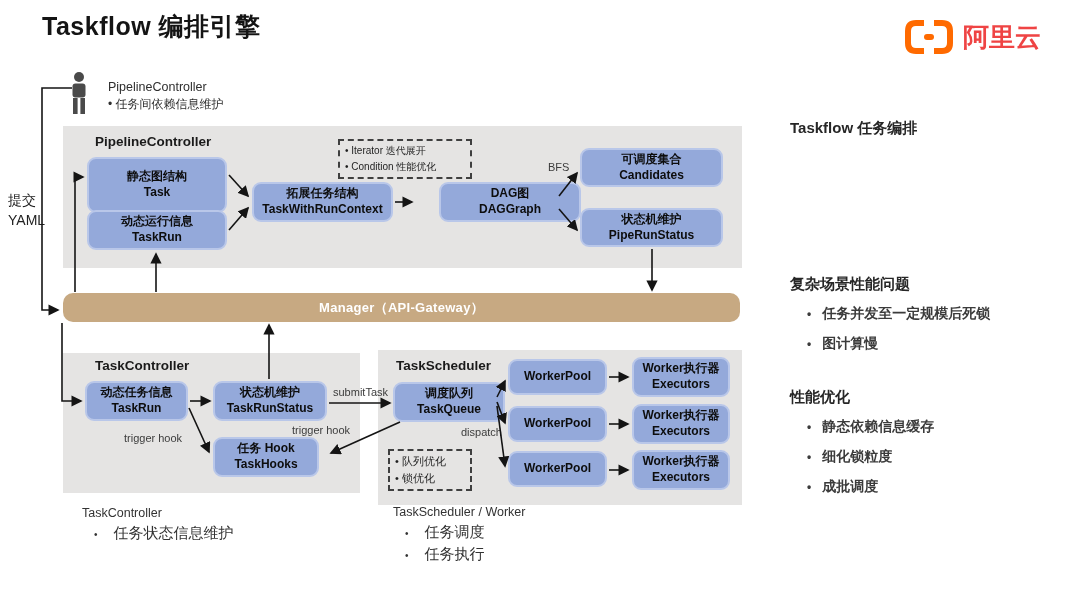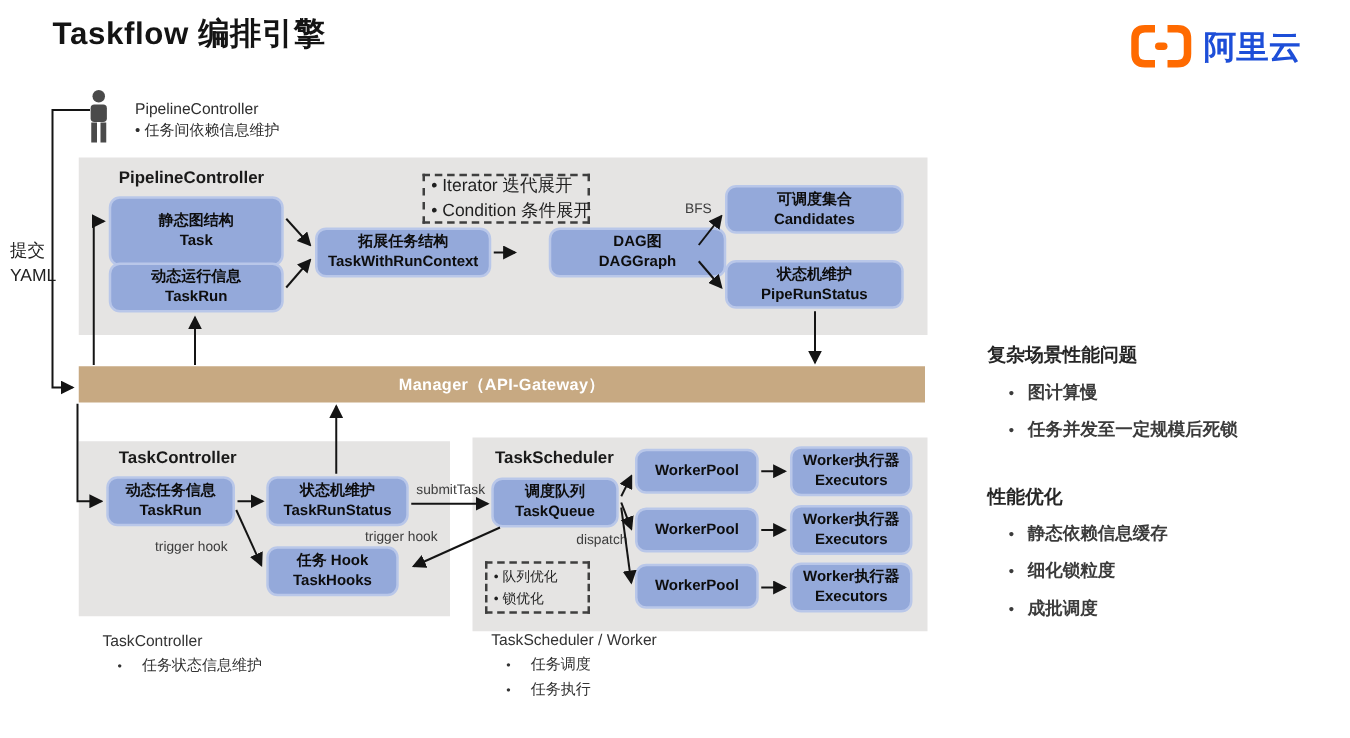--- a/index.html
+++ b/index.html
@@ -4,58 +4,58 @@
 <style>
   html,body { margin:0; padding:0; }
   body {
     width:1080px; height:590px; position:relative; background:#ffffff;
     font-family:"Liberation Sans","DejaVu Sans",sans-serif; overflow:hidden;
   }
   .page-title { position:absolute; left:42px; top:10px; font-size:25px; font-weight:bold; color:#141414; letter-spacing:0.5px; }
 
   
   .logo { position:absolute; left:903px; top:18px; display:flex; align-items:center; gap:8px; }
-  .logo-text { color:#1d4ed8; font-size:26px; font-weight:bold; line-height:1; }
+  .logo-text { color:#ef4444; font-size:26px; font-weight:bold; line-height:1; }
 
   
   .panel { position:absolute; background:#e5e4e3; }
   .panel-title { position:absolute; font-size:13.5px; font-weight:bold; color:#1a1a1a; white-space:nowrap; }
 
   
   .node { position:absolute; background:#94a9da; border:2px solid #b9c7e9; border-radius:9px;
     display:flex; flex-direction:column; align-items:center; justify-content:center; text-align:center;
     font-size:12px; font-weight:bold; color:#0d0d0d; line-height:1.3; box-sizing:border-box; white-space:nowrap; }
 
   .manager-bar { position:absolute; background:#c7a982; color:#ffffff; font-weight:bold; font-size:13px;
     display:flex; align-items:center; justify-content:center; letter-spacing:0.3px; }
 
   .dashed-note { position:absolute; border:2px dashed #3f3f3f; box-sizing:border-box;
     padding:2px 4px 2px 5px; display:flex; flex-direction:column; justify-content:center; gap:2px; }
-  .dashed-note .dn-line { font-size:14px; color:#1f1f1f; white-space:nowrap; }
+  .dashed-note .dn-line { font-size:10px; color:#1f1f1f; white-space:nowrap; }
   .dashed-note .dn-line::before { content:"•  "; }
 
   .edge-label { position:absolute; font-size:11px; color:#3c3c3c; white-space:nowrap; }
   .submit-yaml { position:absolute; left:8px; top:191px; font-size:14px; color:#222; line-height:1.4; }
 
   .actor-name { position:absolute; left:108px; top:80px; font-size:12.5px; color:#2e2e2e; }
   .actor-bullet { position:absolute; left:108px; top:96px; font-size:12px; color:#2e2e2e; }
   .actor-bullet::before { content:"•   "; }
 
   
   .sidebar-section { position:absolute; left:790px; width:286px; }
   .sidebar-title { font-size:15px; font-weight:bold; color:#262626; margin-bottom:11px; }
   .sidebar-section ul { list-style:none; margin:0; padding:0 0 0 17px; }
   .sidebar-section li { font-size:14px; font-weight:600; color:#3b3b3b; margin-bottom:12px; white-space:nowrap; }
   .sidebar-section li::before { content:"•"; margin-right:11px; font-size:12px; }
 
   
   .note-block { position:absolute; color:#333; }
   .note-title { font-size:12.5px; margin-bottom:4px; }
   .note-block ul { list-style:none; margin:0; padding:0 0 0 12px; }
-  .note-block li { font-size:12px; margin-bottom:3px; }
+  .note-block li { font-size:15px; margin-bottom:3px; }
   .note-block li::before { content:"•"; margin-right:16px; font-size:10px; }
 
   svg.overlay { position:absolute; left:0; top:0; pointer-events:none; z-index:40; }
   .person-svg { position:absolute; left:66px; top:71px; }
 </style>
 </head>
 <body>
 
 <div class="page-title">Taskflow 编排引擎</div>
 
@@ -106,24 +106,24 @@
   <span>可调度集合</span>
   <span>Candidates</span>
 </div>
 <div class="node" style="left:580px; top:208px; width:143px; height:39px;">
   <span>状态机维护</span>
   <span>PipeRunStatus</span>
 </div>
 
 <div class="dashed-note" style="left:338px; top:139px; width:134px; height:40px;">
   <div class="dn-line">Iterator 迭代展开</div>
-  <div class="dn-line">Condition 条件展开</div>
-</div>
-
-<div class="manager-bar" style="left:63px; top:293px; width:677px; height:29px;">
+  <div class="dn-line">Condition 性能优化</div>
+</div>
+
+<div class="manager-bar" style="left:63px; top:293px; width:677px; height:29px;border-radius:10px;">
   <span>Manager（API-Gateway）</span>
 </div>
 
 <div class="panel" style="left:63px; top:353px; width:297px; height:140px;"></div>
 <div class="panel-title" style="left:95px; top:358px;">TaskController</div>
 
 <div class="node" style="left:85px; top:381px; width:103px; height:40px;">
   <span>动态任务信息</span>
   <span>TaskRun</span>
 </div>
@@ -132,21 +132,21 @@
   <span>TaskRunStatus</span>
 </div>
 <div class="node" style="left:213px; top:437px; width:106px; height:40px;">
   <span>任务 Hook</span>
   <span>TaskHooks</span>
 </div>
 
 <div class="panel" style="left:378px; top:350px; width:364px; height:155px;"></div>
 <div class="panel-title" style="left:396px; top:358px;">TaskScheduler</div>
 
-<div class="node" style="left:393px; top:382px; width:102px; height:40px;">
+<div class="node" style="left:393px; top:382px; width:112px; height:40px;">
   <span>调度队列</span>
   <span>TaskQueue</span>
 </div>
 <div class="node" style="left:508px; top:359px; width:99px; height:36px;">
   <span>WorkerPool</span>
 </div>
 <div class="node" style="left:508px; top:406px; width:99px; height:36px;">
   <span>WorkerPool</span>
 </div>
 <div class="node" style="left:508px; top:451px; width:99px; height:36px;">
@@ -184,26 +184,27 @@
 </div>
 <div class="note-block" style="left:393px; top:505px;">
   <div class="note-title">TaskScheduler / Worker</div>
   <ul>
     <li>任务调度</li>
     <li>任务执行</li>
   </ul>
 </div>
 
 <div class="sidebar-section" style="top:119px;">
+  <div class="sidebar-title">Taskflow 任务编排</div>
 </div>
 <div class="sidebar-section" style="top:275px;">
   <div class="sidebar-title">复杂场景性能问题</div>
   <ul>
+    <li>任务并发至一定规模后死锁</li>
     <li>图计算慢</li>
-    <li>任务并发至一定规模后死锁</li>
   </ul>
 </div>
 <div class="sidebar-section" style="top:388px;">
   <div class="sidebar-title">性能优化</div>
   <ul>
     <li>静态依赖信息缓存</li>
     <li>细化锁粒度</li>
     <li>成批调度</li>
   </ul>
 </div>

